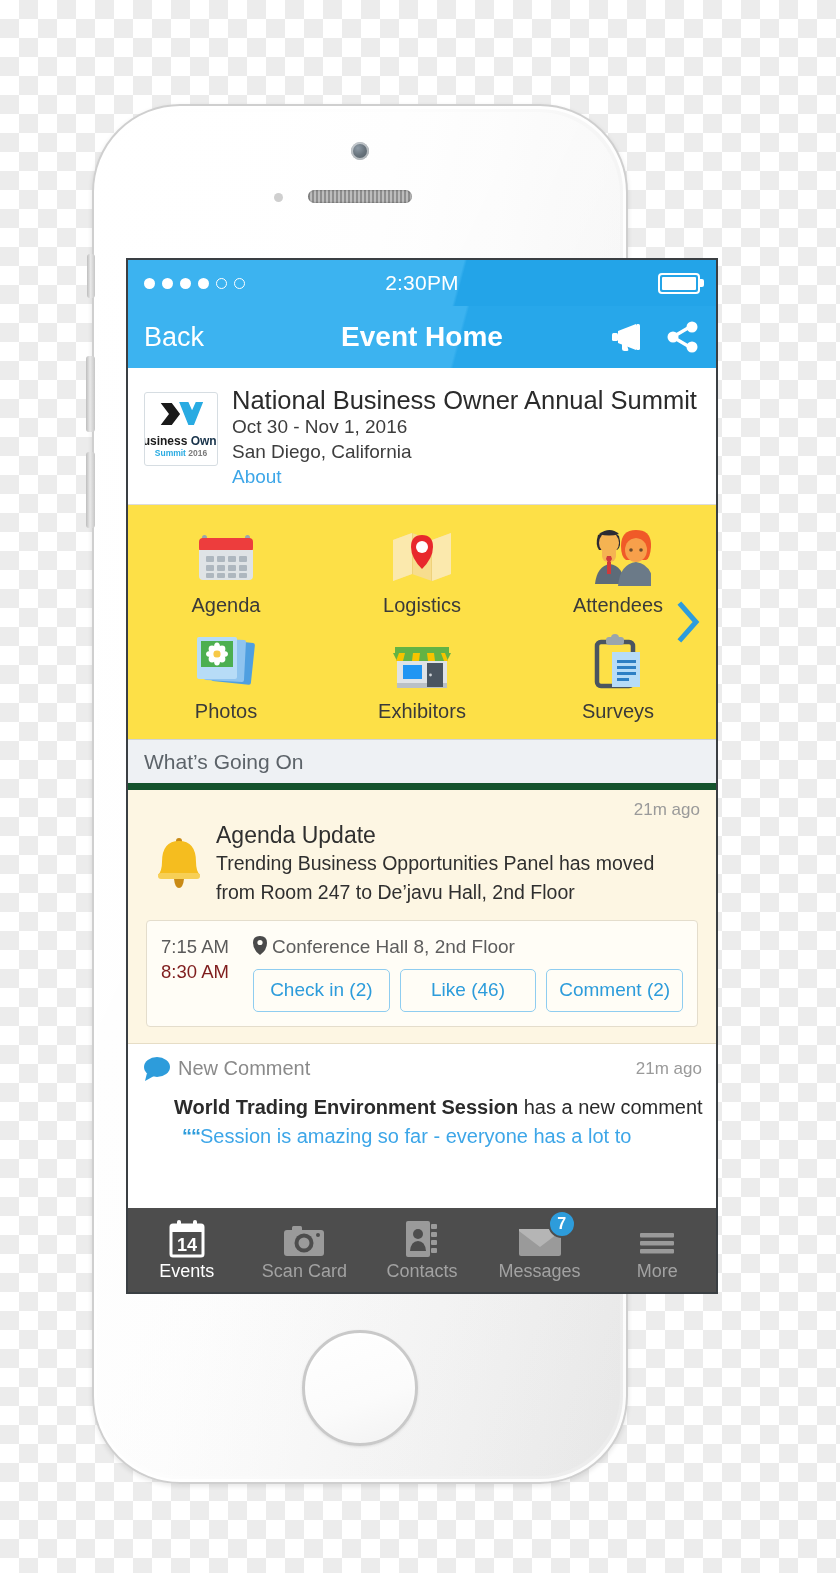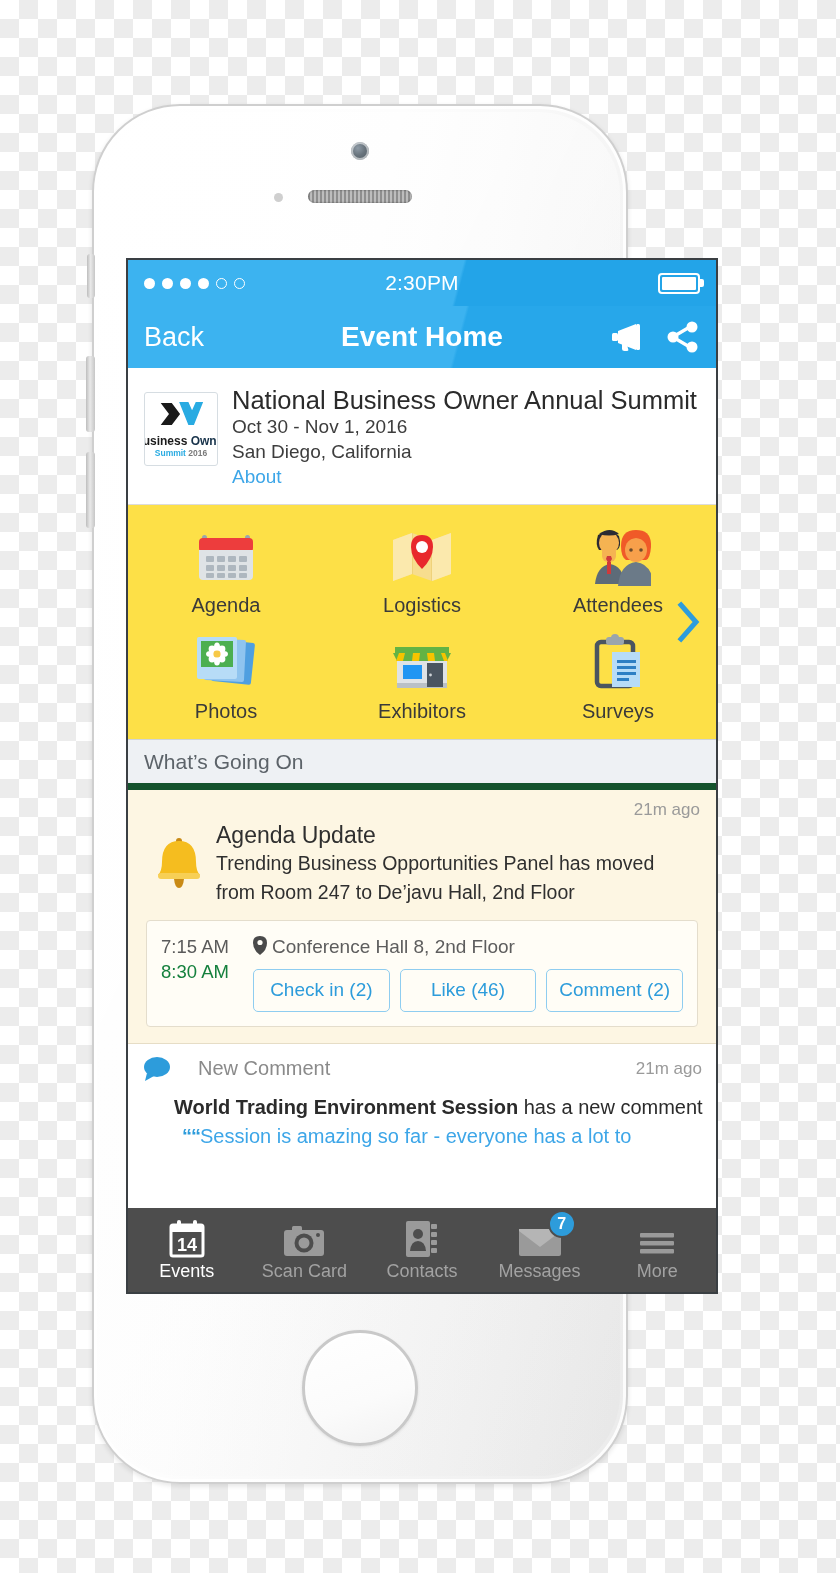--- a/index.html
+++ b/index.html
@@ -187,34 +187,34 @@
   .notif-title { font-size: 23px; color: #2f2f2f; line-height: 1.15; }
   .notif-desc { font-size: 19.5px; color: #2f2f2f; line-height: 1.32; margin-top: 3px; }
 
   .session-card {
     margin: 14px 4px 0 4px;
     background: #fffdf6; border: 1px solid #e4ddcc; border-radius: 4px;
     padding: 12px 14px 14px 14px; display: flex;
   }
   .session-times { width: 92px; flex: 0 0 92px; padding-top: 2px; }
   .time-start { font-size: 18.5px; color: #5a5a5a; line-height: 1.35; }
-  .time-end { font-size: 18.5px; color: #15803d; line-height: 1.35; }
+  .time-end { font-size: 18.5px; color: #7f1d1d; line-height: 1.35; }
   .session-main { flex: 1; }
   .session-title { font-size: 20.5px; font-weight: bold; color: #2b2b2b; }
   .session-loc { font-size: 19px; color: #5d5d5d; margin-top: 3px; display: flex; align-items: flex-start; gap: 5px; }
   .session-actions { display: flex; gap: 10px; margin-top: 11px; }
   .action-btn {
     flex: 1; text-align: center; border: 1.5px solid #8fcdf0; border-radius: 5px;
     color: #2d9cdb; font-size: 19px; padding: 9px 4px 10px 4px; background: #fffdf6;
     cursor: pointer; white-space: nowrap;
   }
 
   
   .comment-card { background: #fff; padding: 12px 14px 0 14px; }
-  .comment-head { display: flex; align-items: center; gap: 20px; }
+  .comment-head { display: flex; align-items: center; }
   .comment-bubble-icon { width: 36px; flex: 0 0 36px; display: flex; align-items: center; }
   .comment-label { flex: 1; font-size: 20px; color: #8a8a8a; }
   .comment-time { font-size: 17px; color: #9a9a9a; }
   .comment-line { font-size: 20px; color: #2b2b2b; margin-top: 14px; padding-left: 32px; white-space: nowrap; }
   .comment-line b { font-weight: bold; }
   .comment-quote {
     font-size: 20px; color: #3da6e8; margin-top: 6px; padding-left: 40px;
     white-space: nowrap; overflow: hidden;
   }
   .quote-mark { color: #2d9cdb; font-weight: bold; letter-spacing: -1px; }

